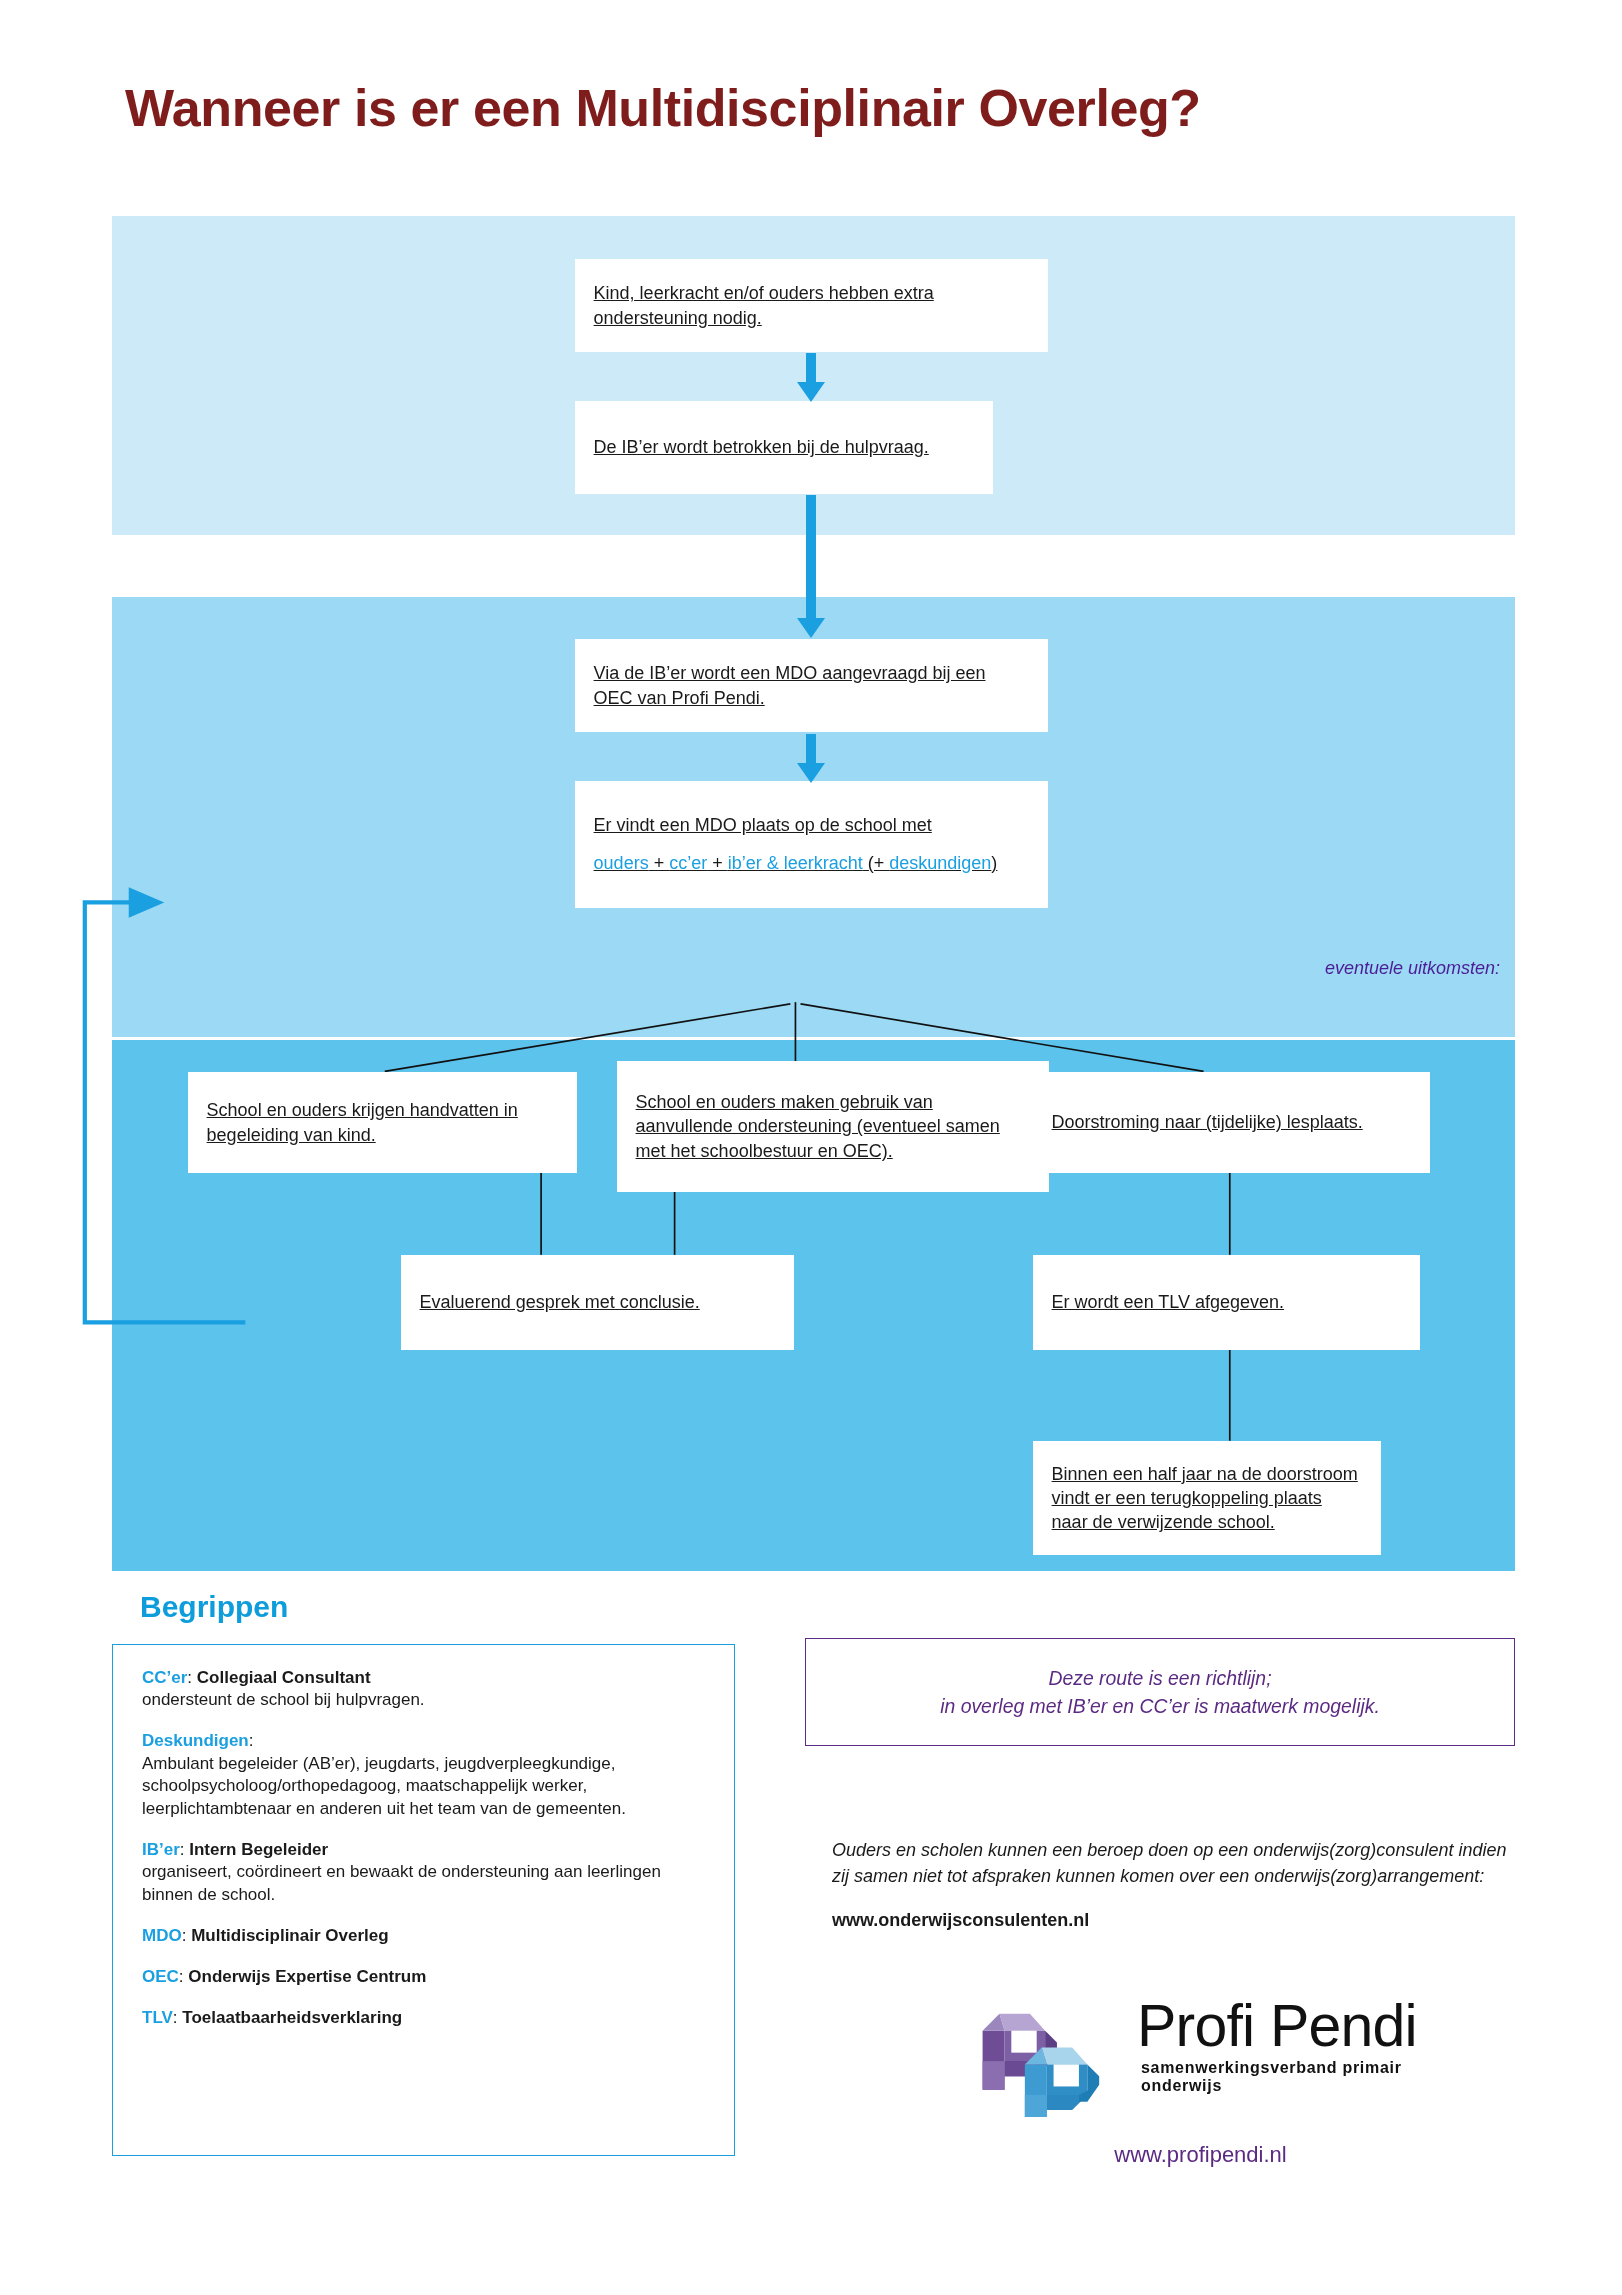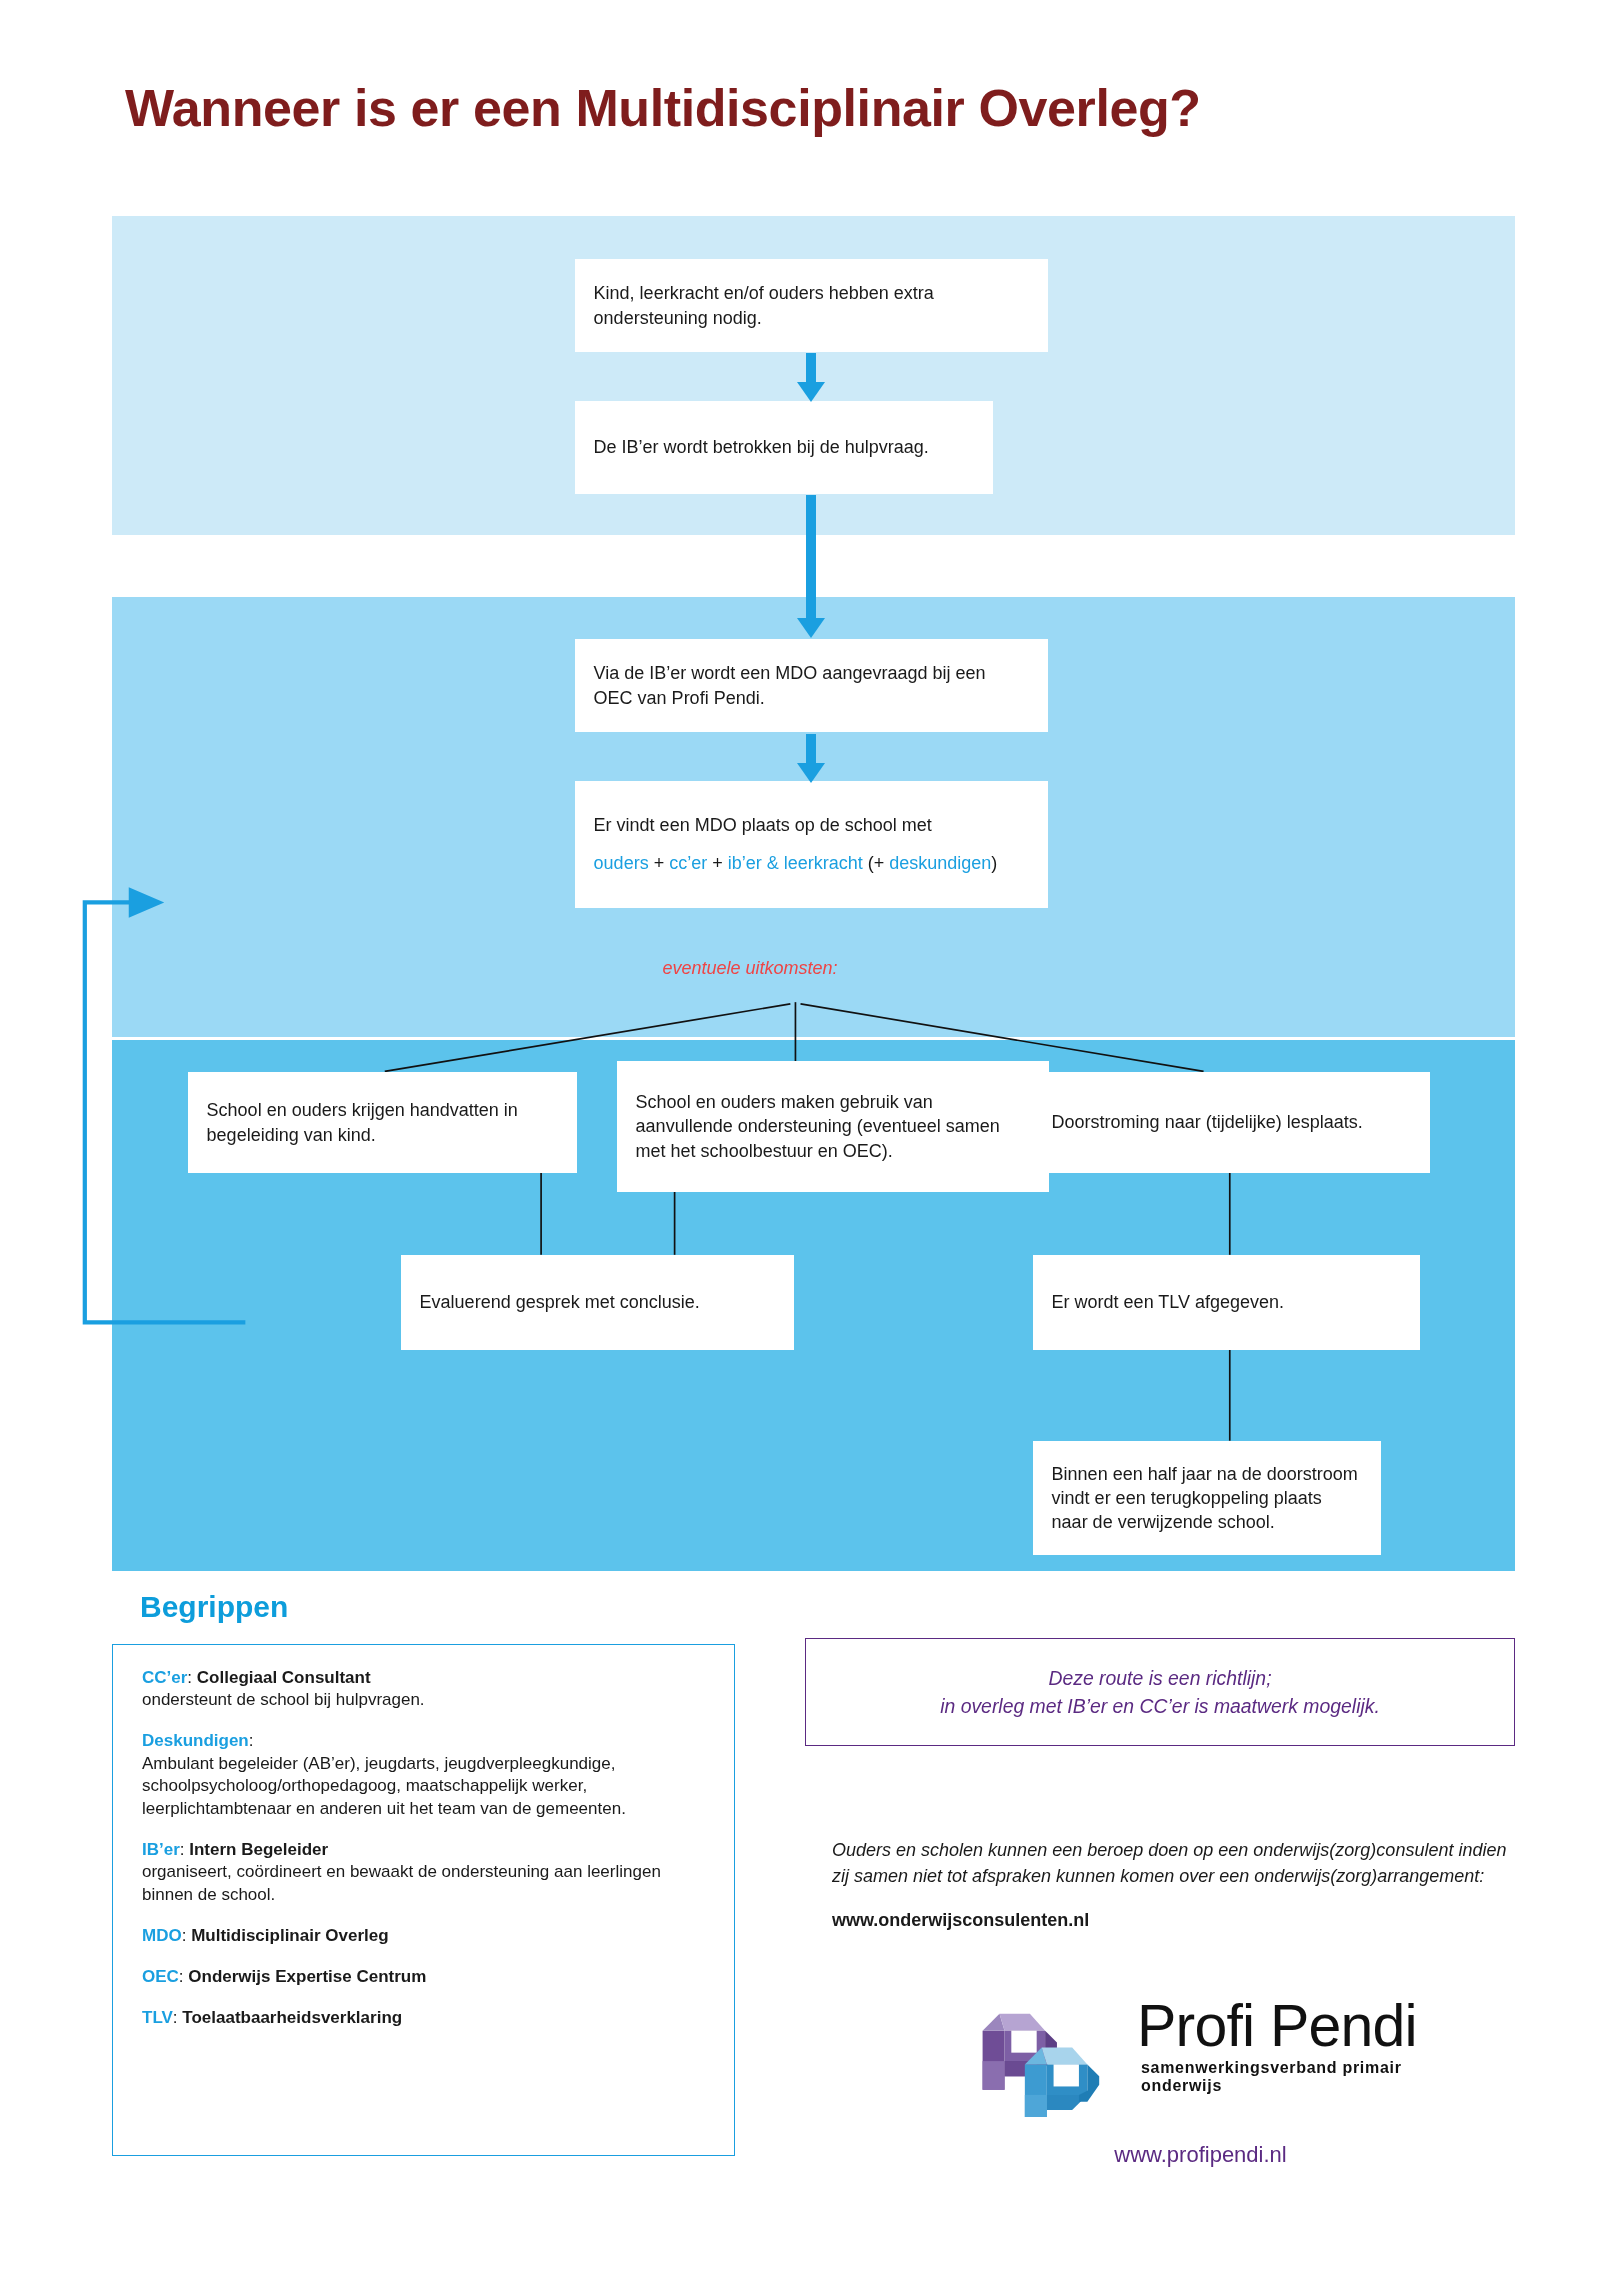--- a/index.html
+++ b/index.html
@@ -28,21 +28,21 @@
   .band-dark  {left:112px;top:1040px; width:1403px;height:531px; background:#5cc3ec;}
 
   
   .box{
     position:absolute;background:#ffffff;
     box-sizing:border-box;
     display:flex;flex-direction:column;justify-content:center;
     padding:0 18.6px;
     font-size:18px;line-height:1.35;color:#1a1a1a;
   }
-  .box p{margin:0;}
+  .box p{margin:0;text-decoration:underline;}
   .box p + p{margin-top:13.5px;}
 
   .b1{left:575px;top:259px;width:473px;height:93px;}
   .b2{left:575px;top:401px;width:418px;height:93px;}
   .b3{left:575px;top:639px;width:473px;height:93px;}
   .b4{left:575px;top:781px;width:473px;height:127px;}
 
   .o1{left:188px;top:1072px;width:389px;height:101px;}
   .o2{left:617px;top:1061px;width:432px;height:131px;}
   .o3{left:1033px;top:1072px;width:397px;height:101px;}
@@ -67,21 +67,21 @@
   .a1{left:797px;top:353px;height:49px;}
   .a1 .stem{height:29px;} .a1 .head{top:29px;}
   .a2{left:797px;top:495px;height:144px;}
   .a2 .stem{height:123px;} .a2 .head{top:123px;}
   .a3{left:797px;top:734px;height:49px;}
   .a3 .stem{height:29px;} .a3 .head{top:29px;}
 
   
   .uitkomsten{
     position:absolute;left:0;top:958px;width:1500px;
-    text-align:center;font-style:italic;font-size:18px;color:#ef4444;
+    text-align:right;font-style:italic;font-size:18px;color:#4c1d95;
   }
 
   
   .loop{position:absolute;left:0;top:0;width:1623px;height:2295px;pointer-events:none;}
 
   
   .begrippen-title{
     position:absolute;left:140px;top:1590px;
     font-size:30px;font-weight:bold;color:#0d9ddb;
   }

